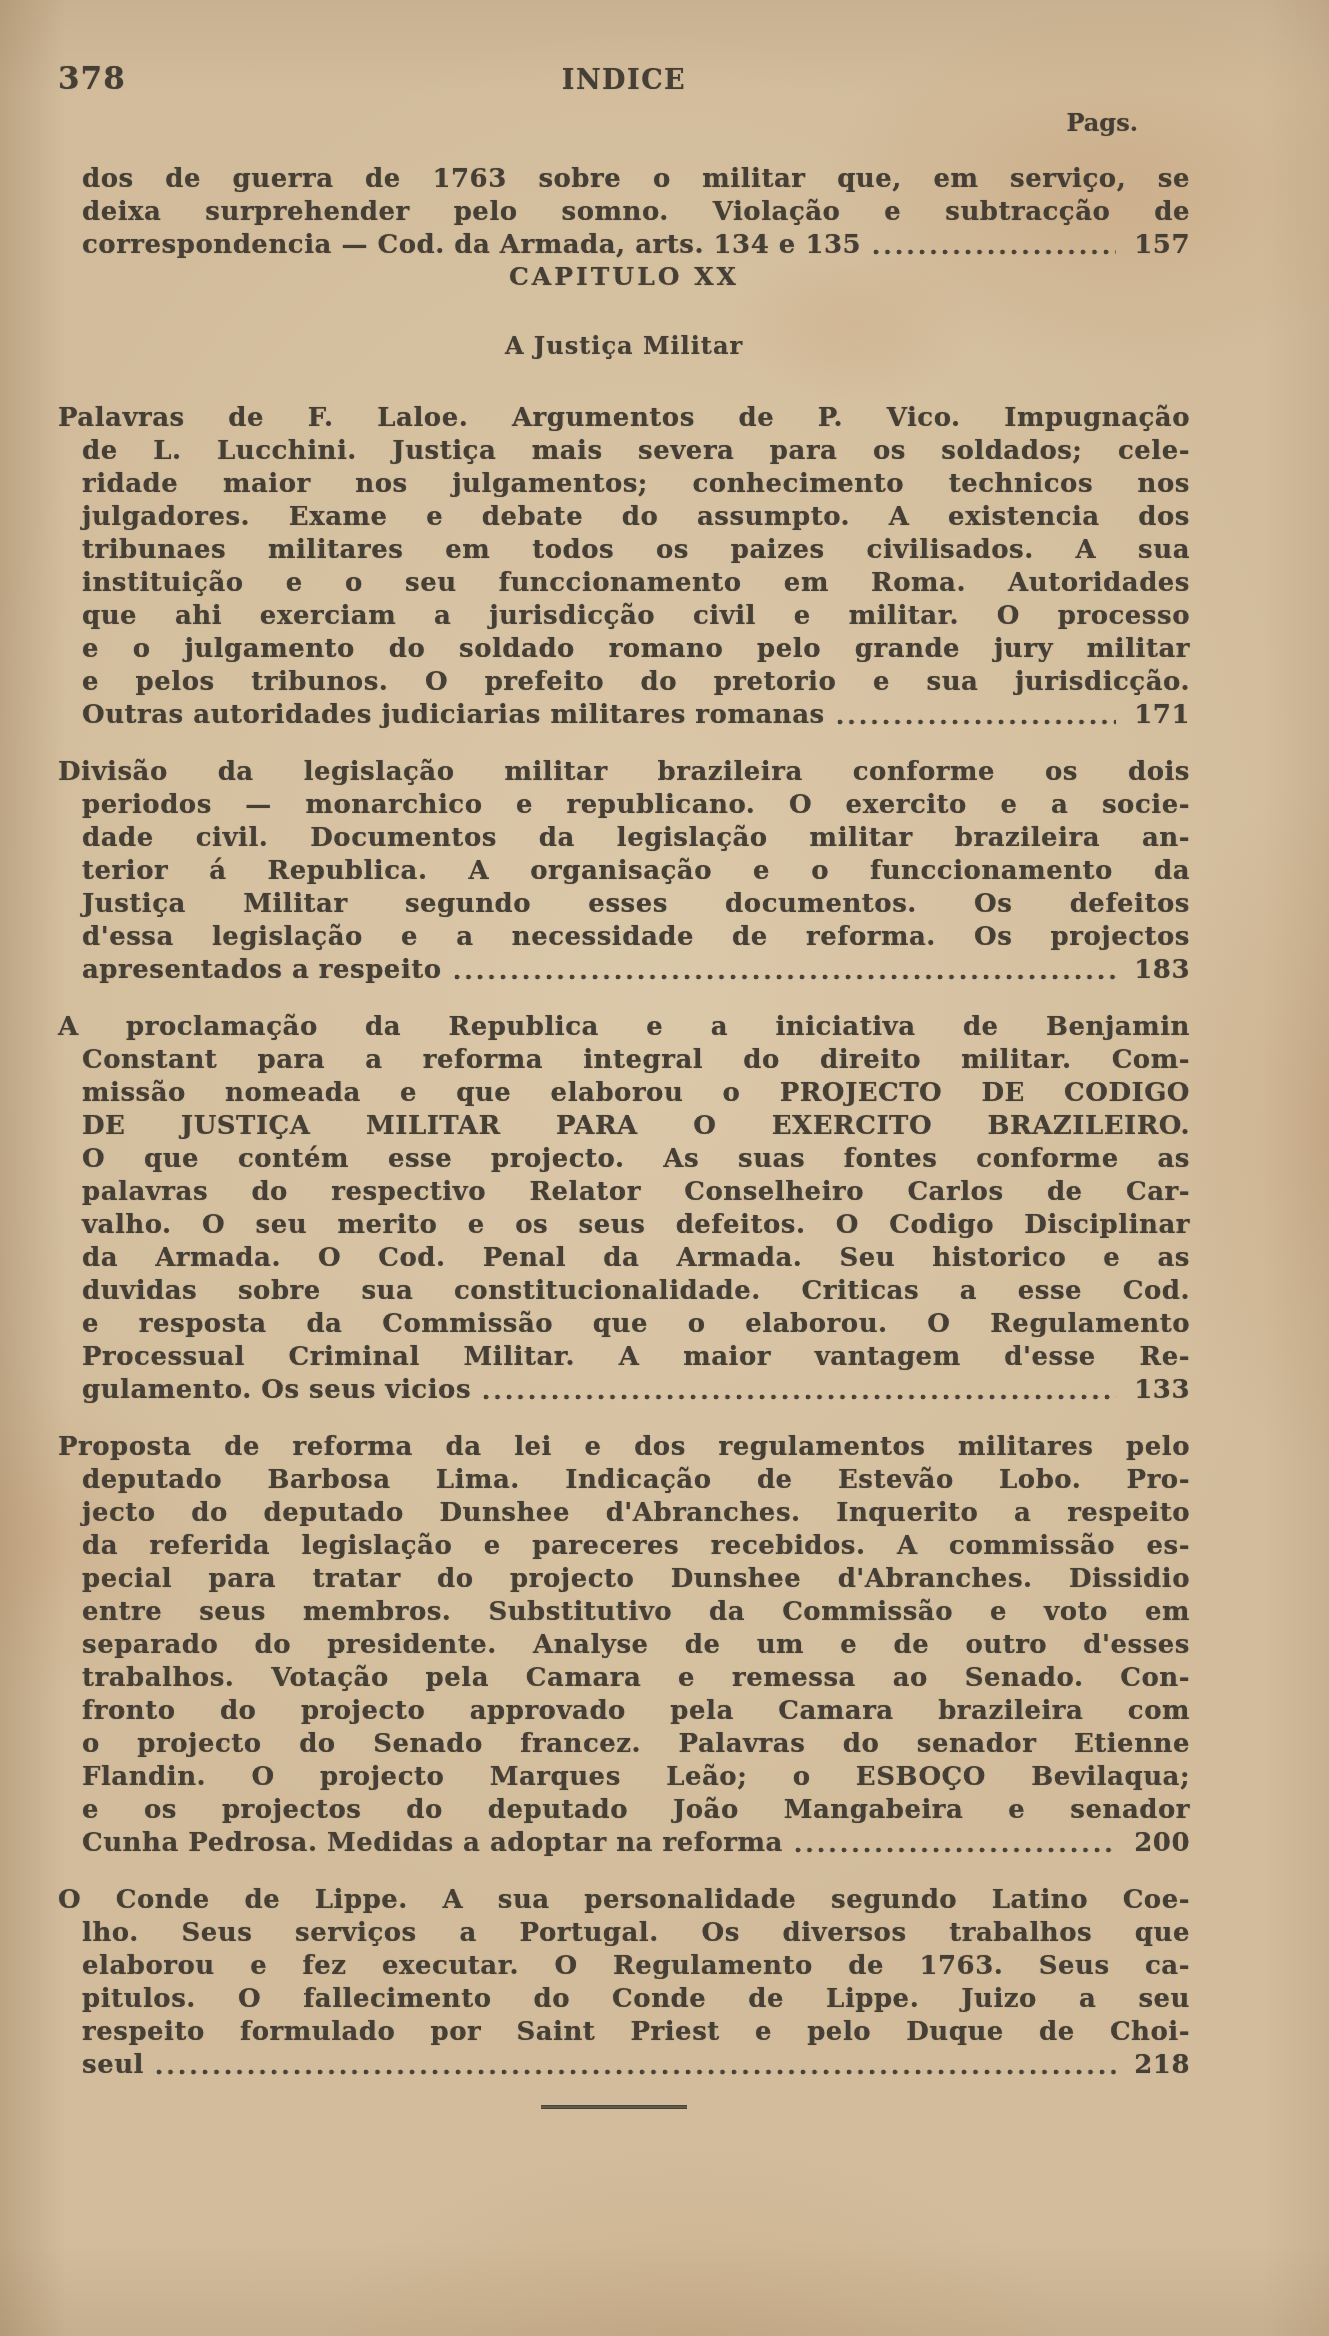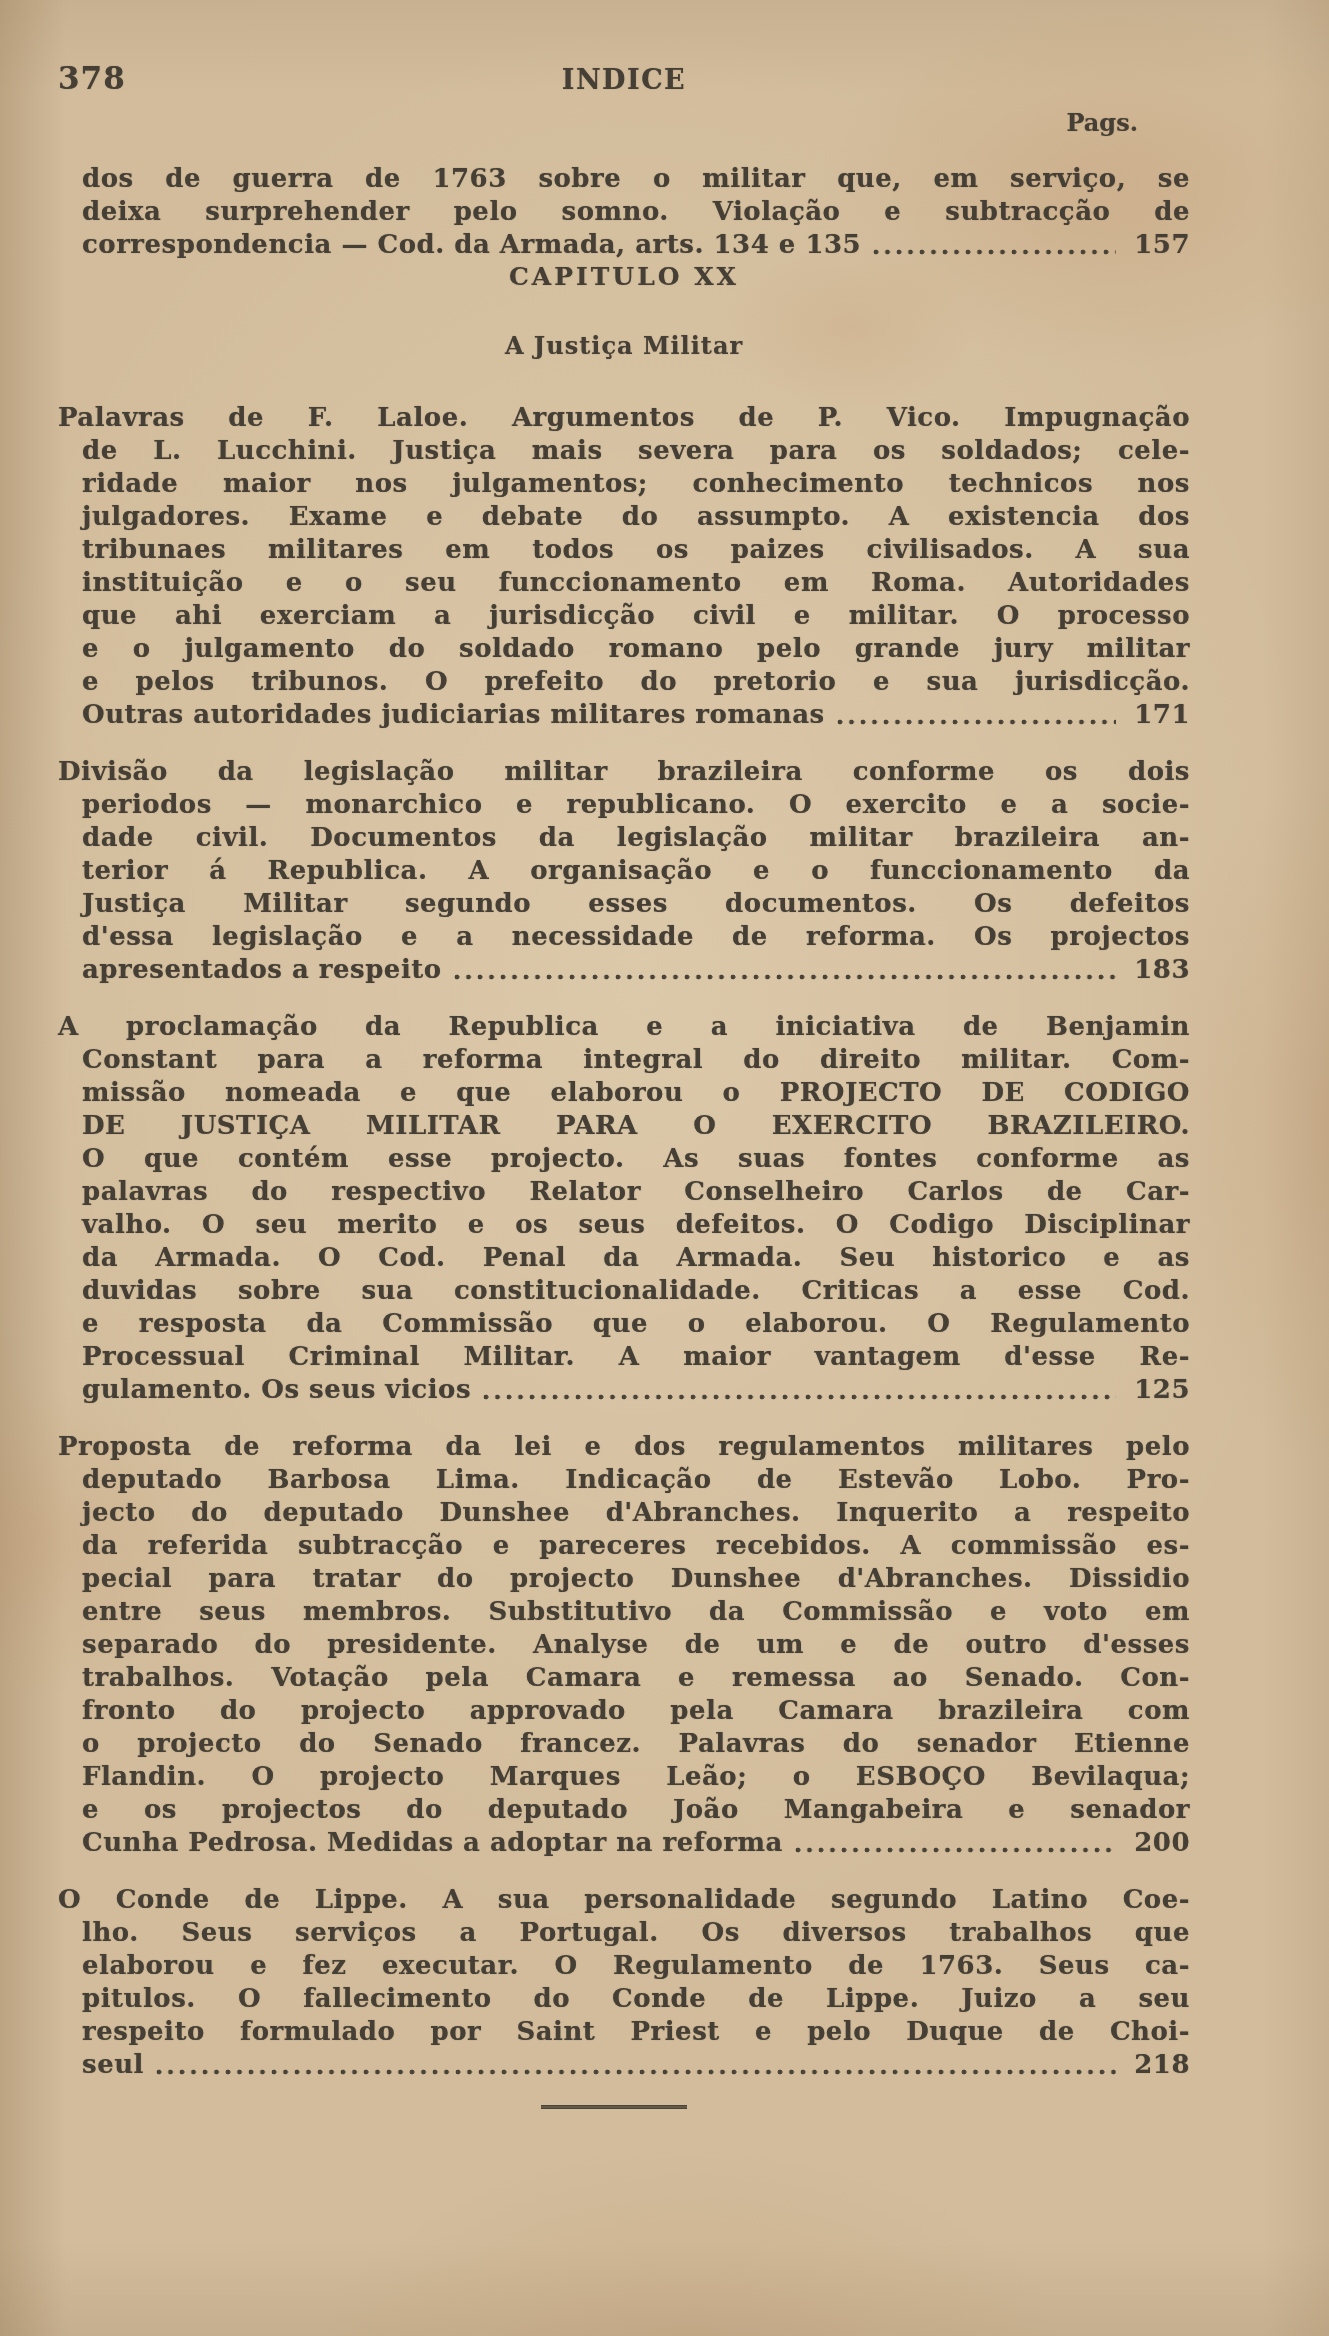--- a/index.html
+++ b/index.html
@@ -167,28 +167,28 @@
             <div class="line">O que contém esse projecto. As suas fontes conforme as</div>
             <div class="line">palavras do respectivo Relator Conselheiro Carlos de Car-</div>
             <div class="line">valho. O seu merito e os seus defeitos. O Codigo Disciplinar</div>
             <div class="line">da Armada. O Cod. Penal da Armada. Seu historico e as</div>
             <div class="line">duvidas sobre sua constitucionalidade. Criticas a esse Cod.</div>
             <div class="line">e resposta da Commissão que o elaborou. O Regulamento</div>
             <div class="line">Processual Criminal Militar. A maior vantagem d'esse Re-</div>
             <div class="lastline">
               <span class="lltext">gulamento. Os seus vicios</span>
               <span class="leader"></span>
-              <span class="pageref">125</span>
+              <span class="pageref">133</span>
             </div>
           </div>
           <div class="entry flush">
             <div class="line">Proposta de reforma da lei e dos regulamentos militares pelo</div>
             <div class="line">deputado Barbosa Lima. Indicação de Estevão Lobo. Pro-</div>
             <div class="line">jecto do deputado Dunshee d'Abranches. Inquerito a respeito</div>
-            <div class="line">da referida subtracção e pareceres recebidos. A commissão es-</div>
+            <div class="line">da referida legislação e pareceres recebidos. A commissão es-</div>
             <div class="line">pecial para tratar do projecto Dunshee d'Abranches. Dissidio</div>
             <div class="line">entre seus membros. Substitutivo da Commissão e voto em</div>
             <div class="line">separado do presidente. Analyse de um e de outro d'esses</div>
             <div class="line">trabalhos. Votação pela Camara e remessa ao Senado. Con-</div>
             <div class="line">fronto do projecto approvado pela Camara brazileira com</div>
             <div class="line">o projecto do Senado francez. Palavras do senador Etienne</div>
             <div class="line">Flandin. O projecto Marques Leão; o ESBOÇO Bevilaqua;</div>
             <div class="line">e os projectos do deputado João Mangabeira e senador</div>
             <div class="lastline">
               <span class="lltext">Cunha Pedrosa. Medidas a adoptar na reforma</span>

